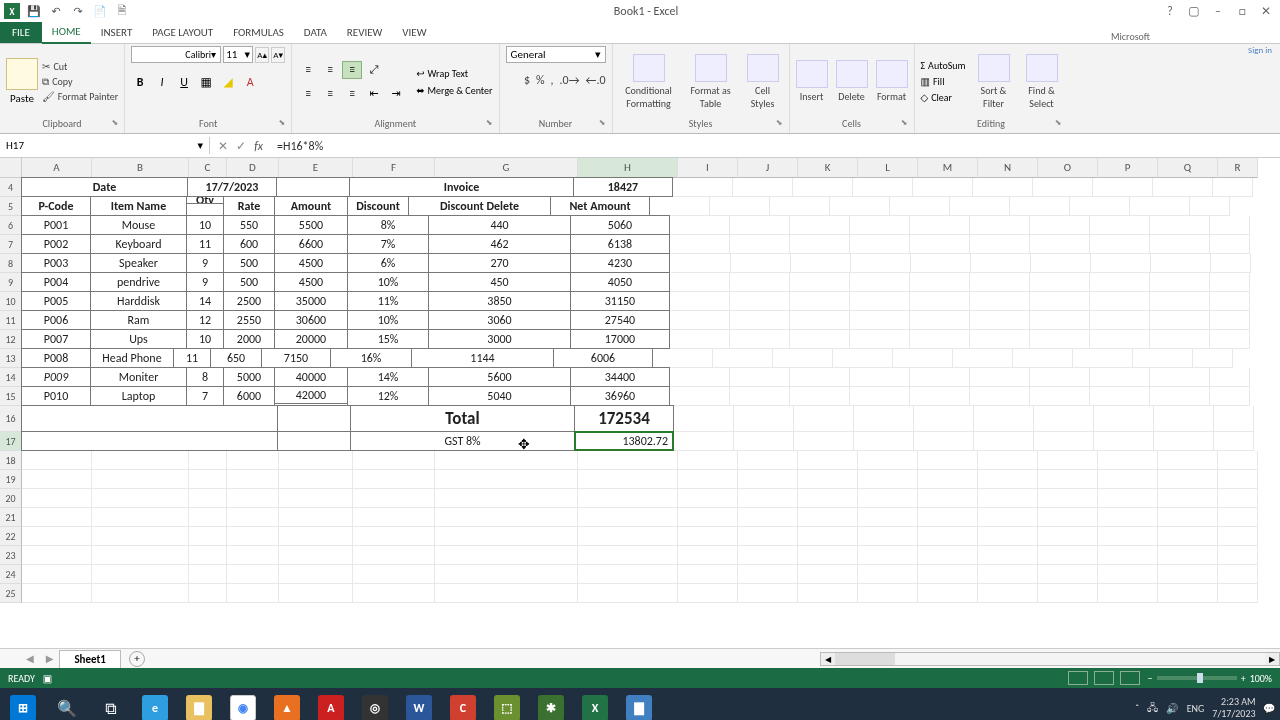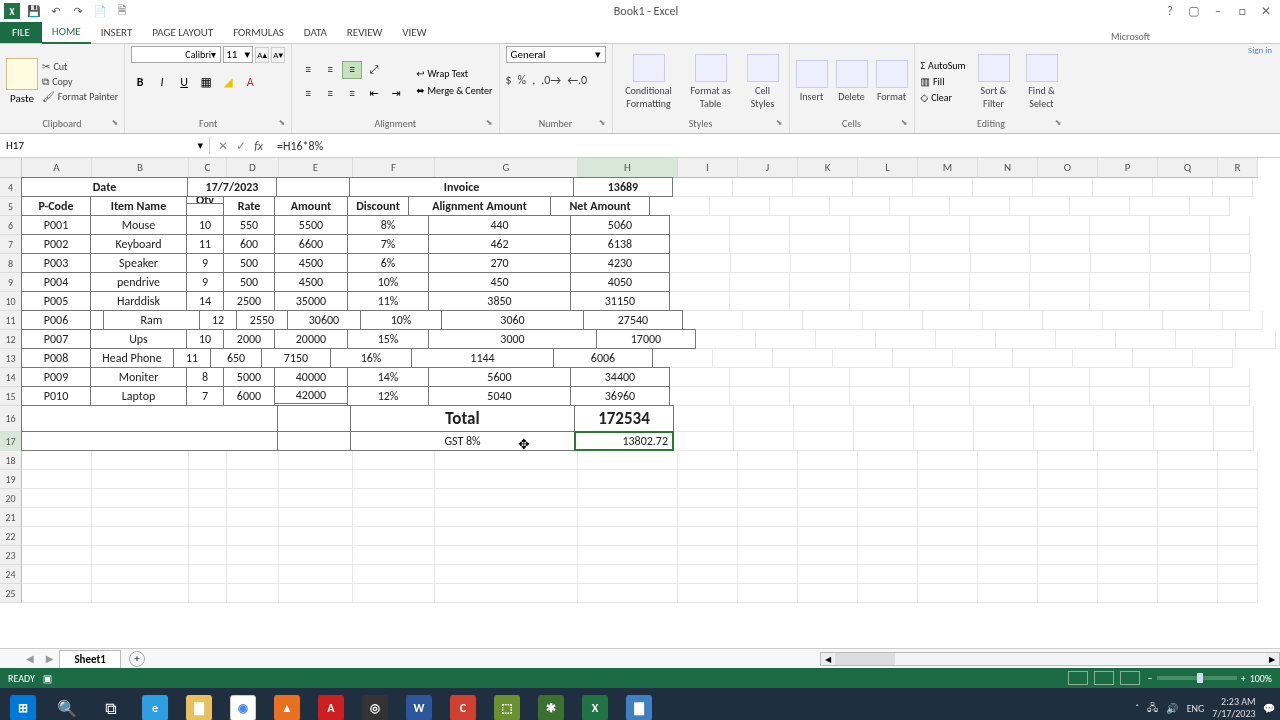--- a/index.html
+++ b/index.html
@@ -228,21 +228,21 @@
         <div class="wr">
             <span>⬌</span>
             <span>Merge &amp; Center</span>
           </div>
       </div>
     </div>
     <div class="gname">Alignment</div>
   </div>
 
   <div class="group numg">
-    <div class="gcontent" style="flex-direction:column;align-items:flex-start">
+    <div class="gcontent" style="flex-direction:column;align-items:flex-end">
       <div class="row1">
         <div class="numsel">
             <span>General</span>
             <span>▾</span>
           </div>
       </div>
       <div class="row2">
         <span>$</span>
         <span>%</span>
         <span>,</span>
@@ -353,41 +353,41 @@
     <div class="ch cQ">Q</div>
     <div class="ch cR">R</div>
   </div>
   <div class="rows" id="rows">
       <div class="row">
         <div class="rh">4</div>
         <div class="cell cA hdrcell" style="width: 167px; border: 1px solid rgb(119, 119, 119); margin: -1px 0px 0px -1px;">Date</div>
         <div class="cell cC hdrcell" style="width: 90px; border: 1px solid rgb(119, 119, 119); margin: -1px 0px 0px -1px;">17/7/2023</div>
         <div class="cell cE" style="width: 74px; border: 1px solid rgb(119, 119, 119); margin: -1px 0px 0px -1px;"></div>
         <div class="cell cF hdrcell" style="width: 225px; border: 1px solid rgb(119, 119, 119); margin: -1px 0px 0px -1px;">Invoice</div>
-        <div class="cell cH hdrcell" style="width: 100px; border: 1px solid rgb(119, 119, 119); margin: -1px 0px 0px -1px;">13689</div>
+        <div class="cell cH hdrcell" style="width: 100px; border: 1px solid rgb(119, 119, 119); margin: -1px 0px 0px -1px;">18427</div>
         <div class="cell cI" style="width: 60px;"></div>
         <div class="cell cJ" style="width: 60px;"></div>
         <div class="cell cK" style="width: 60px;"></div>
         <div class="cell cL" style="width: 60px;"></div>
         <div class="cell cM" style="width: 60px;"></div>
         <div class="cell cN" style="width: 60px;"></div>
         <div class="cell cO" style="width: 60px;"></div>
         <div class="cell cP" style="width: 60px;"></div>
         <div class="cell cQ" style="width: 60px;"></div>
         <div class="cell cR" style="width: 40px;"></div>
       </div>
       <div class="row">
         <div class="rh">5</div>
         <div class="cell cA hdrcell" style="width: 70px; border: 1px solid rgb(119, 119, 119); margin: -1px 0px 0px -1px;">P-Code</div>
         <div class="cell cB hdrcell" style="width: 97px; border: 1px solid rgb(119, 119, 119); margin: -1px 0px 0px -1px;">Item Name</div>
         <div class="cell cC hdrcell" style="width: 38px; border: 1px solid rgb(119, 119, 119); margin: -1px 0px 12px -1px;">Qty</div>
         <div class="cell cD hdrcell" style="width: 52px; border: 1px solid rgb(119, 119, 119); margin: -1px 0px 0px -1px;">Rate</div>
         <div class="cell cE hdrcell" style="width: 74px; border: 1px solid rgb(119, 119, 119); margin: -1px 0px 0px -1px;">Amount</div>
         <div class="cell cF hdrcell" style="width: 62px; border: 1px solid rgb(119, 119, 119); margin: -1px 0px 0px -1px;">Discount</div>
-        <div class="cell cG hdrcell" style="width: 143px; border: 1px solid rgb(119, 119, 119); margin: -1px 0px 0px -1px;">Alignment Amount</div>
+        <div class="cell cG hdrcell" style="width: 143px; border: 1px solid rgb(119, 119, 119); margin: -1px 0px 0px -1px;">Discount Delete</div>
         <div class="cell cH hdrcell" style="width: 100px; border: 1px solid rgb(119, 119, 119); margin: -1px 0px 0px -1px;">Net Amount</div>
         <div class="cell cI" style="width: 60px;"></div>
         <div class="cell cJ" style="width: 60px;"></div>
         <div class="cell cK" style="width: 60px;"></div>
         <div class="cell cL" style="width: 60px;"></div>
         <div class="cell cM" style="width: 60px;"></div>
         <div class="cell cN" style="width: 60px;"></div>
         <div class="cell cO" style="width: 60px;"></div>
         <div class="cell cP" style="width: 60px;"></div>
         <div class="cell cQ" style="width: 60px;"></div>
@@ -493,21 +493,21 @@
         <div class="cell cL" style="width: 60px;"></div>
         <div class="cell cM" style="width: 60px;"></div>
         <div class="cell cN" style="width: 60px;"></div>
         <div class="cell cO" style="width: 60px;"></div>
         <div class="cell cP" style="width: 60px;"></div>
         <div class="cell cQ" style="width: 60px;"></div>
         <div class="cell cR" style="width: 40px;"></div>
       </div>
       <div class="row">
         <div class="rh">11</div>
-        <div class="cell cA" style="width: 70px; border: 1px solid rgb(119, 119, 119); margin: -1px 13px 0px -1px;">P006</div>
+        <div class="cell cA" style="width: 70px; border: 1px solid rgb(119, 119, 119); margin: -1px 0px 0px -1px;">P006</div>
         <div class="cell cB" style="width: 97px; border: 1px solid rgb(119, 119, 119); margin: -1px 0px 0px -1px;">Ram</div>
         <div class="cell cC" style="width: 38px; border: 1px solid rgb(119, 119, 119); margin: -1px 0px 0px -1px;">12</div>
         <div class="cell cD" style="width: 52px; border: 1px solid rgb(119, 119, 119); margin: -1px 0px 0px -1px;">2550</div>
         <div class="cell cE" style="width: 74px; border: 1px solid rgb(119, 119, 119); margin: -1px 0px 0px -1px;">30600</div>
         <div class="cell cF" style="width: 82px; border: 1px solid rgb(119, 119, 119); margin: -1px 0px 0px -1px;">10%</div>
         <div class="cell cG" style="width: 143px; border: 1px solid rgb(119, 119, 119); margin: -1px 0px 0px -1px;">3060</div>
         <div class="cell cH" style="width: 100px; border: 1px solid rgb(119, 119, 119); margin: -1px 0px 0px -1px;">27540</div>
         <div class="cell cI" style="width: 60px;"></div>
         <div class="cell cJ" style="width: 60px;"></div>
         <div class="cell cK" style="width: 60px;"></div>
@@ -520,21 +520,21 @@
         <div class="cell cR" style="width: 40px;"></div>
       </div>
       <div class="row">
         <div class="rh">12</div>
         <div class="cell cA" style="width: 70px; border: 1px solid rgb(119, 119, 119); margin: -1px 0px 0px -1px;">P007</div>
         <div class="cell cB" style="width: 97px; border: 1px solid rgb(119, 119, 119); margin: -1px 0px 0px -1px;">Ups</div>
         <div class="cell cC" style="width: 38px; border: 1px solid rgb(119, 119, 119); margin: -1px 0px 0px -1px;">10</div>
         <div class="cell cD" style="width: 52px; border: 1px solid rgb(119, 119, 119); margin: -1px 0px 0px -1px;">2000</div>
         <div class="cell cE" style="width: 74px; border: 1px solid rgb(119, 119, 119); margin: -1px 0px 0px -1px;">20000</div>
         <div class="cell cF" style="width: 82px; border: 1px solid rgb(119, 119, 119); margin: -1px 0px 0px -1px;">15%</div>
-        <div class="cell cG" style="width: 169px; border: 1px solid rgb(119, 119, 119); margin: -1px 0px 0px -1px;">3000</div>
+        <div class="cell cG" style="width: 143px; border: 1px solid rgb(119, 119, 119); margin: -1px 0px 0px -1px;">3000</div>
         <div class="cell cH" style="width: 100px; border: 1px solid rgb(119, 119, 119); margin: -1px 0px 0px -1px;">17000</div>
         <div class="cell cI" style="width: 60px;"></div>
         <div class="cell cJ" style="width: 60px;"></div>
         <div class="cell cK" style="width: 60px;"></div>
         <div class="cell cL" style="width: 60px;"></div>
         <div class="cell cM" style="width: 60px;"></div>
         <div class="cell cN" style="width: 60px;"></div>
         <div class="cell cO" style="width: 60px;"></div>
         <div class="cell cP" style="width: 60px;"></div>
         <div class="cell cQ" style="width: 60px;"></div>
@@ -556,21 +556,21 @@
         <div class="cell cL" style="width: 60px;"></div>
         <div class="cell cM" style="width: 60px;"></div>
         <div class="cell cN" style="width: 60px;"></div>
         <div class="cell cO" style="width: 60px;"></div>
         <div class="cell cP" style="width: 60px;"></div>
         <div class="cell cQ" style="width: 60px;"></div>
         <div class="cell cR" style="width: 40px;"></div>
       </div>
       <div class="row">
         <div class="rh">14</div>
-        <div class="cell cA" style="width: 70px; border: 1px solid rgb(119, 119, 119); margin: -1px 0px 0px -1px;">P009</div>
+        <div class="cell cA" style="width: 70px; border: 1px solid rgb(119, 119, 119); margin: -1px 0px 0px -1px; font-style: italic;">P009</div>
         <div class="cell cB" style="width: 97px; border: 1px solid rgb(119, 119, 119); margin: -1px 0px 0px -1px;">Moniter</div>
         <div class="cell cC" style="width: 38px; border: 1px solid rgb(119, 119, 119); margin: -1px 0px 0px -1px;">8</div>
         <div class="cell cD" style="width: 52px; border: 1px solid rgb(119, 119, 119); margin: -1px 0px 0px -1px;">5000</div>
         <div class="cell cE" style="width: 74px; border: 1px solid rgb(119, 119, 119); margin: -1px 0px 0px -1px;">40000</div>
         <div class="cell cF" style="width: 82px; border: 1px solid rgb(119, 119, 119); margin: -1px 0px 0px -1px;">14%</div>
         <div class="cell cG" style="width: 143px; border: 1px solid rgb(119, 119, 119); margin: -1px 0px 0px -1px;">5600</div>
         <div class="cell cH" style="width: 100px; border: 1px solid rgb(119, 119, 119); margin: -1px 0px 0px -1px;">34400</div>
         <div class="cell cI" style="width: 60px;"></div>
         <div class="cell cJ" style="width: 60px;"></div>
         <div class="cell cK" style="width: 60px;"></div>

